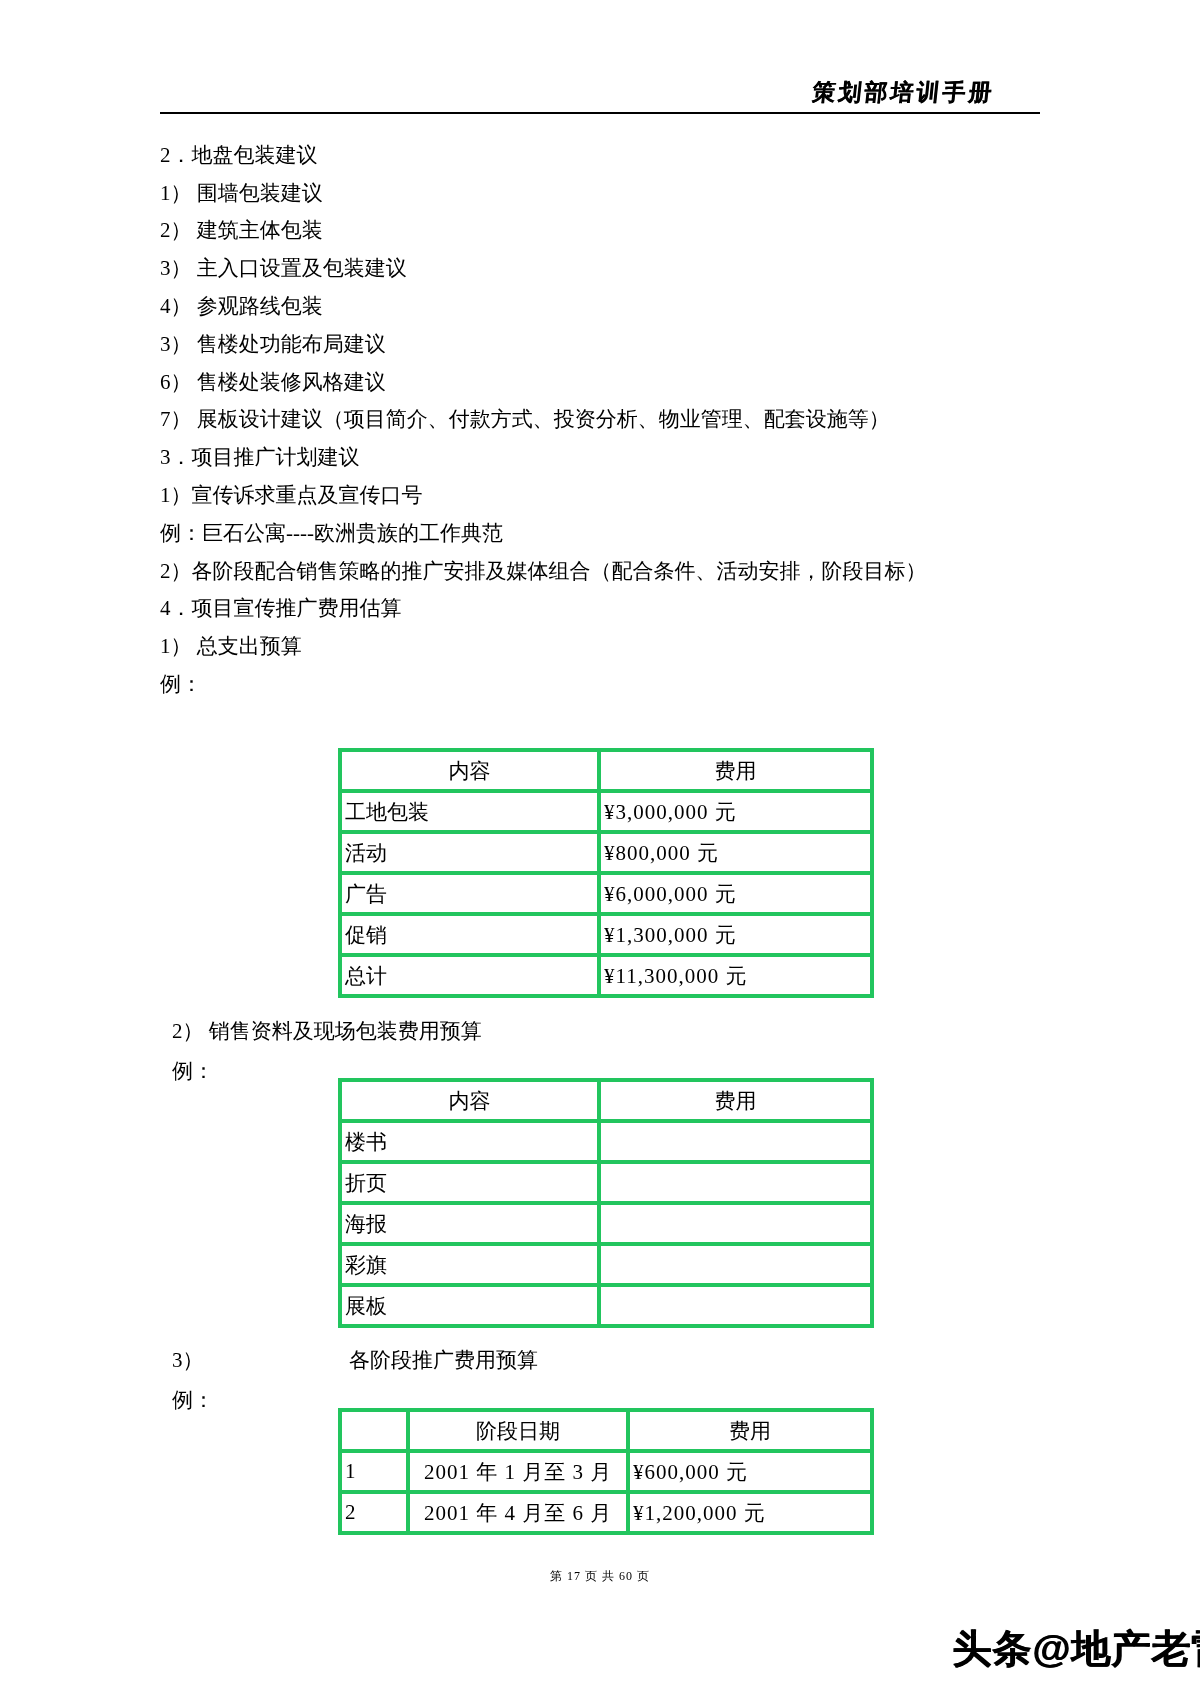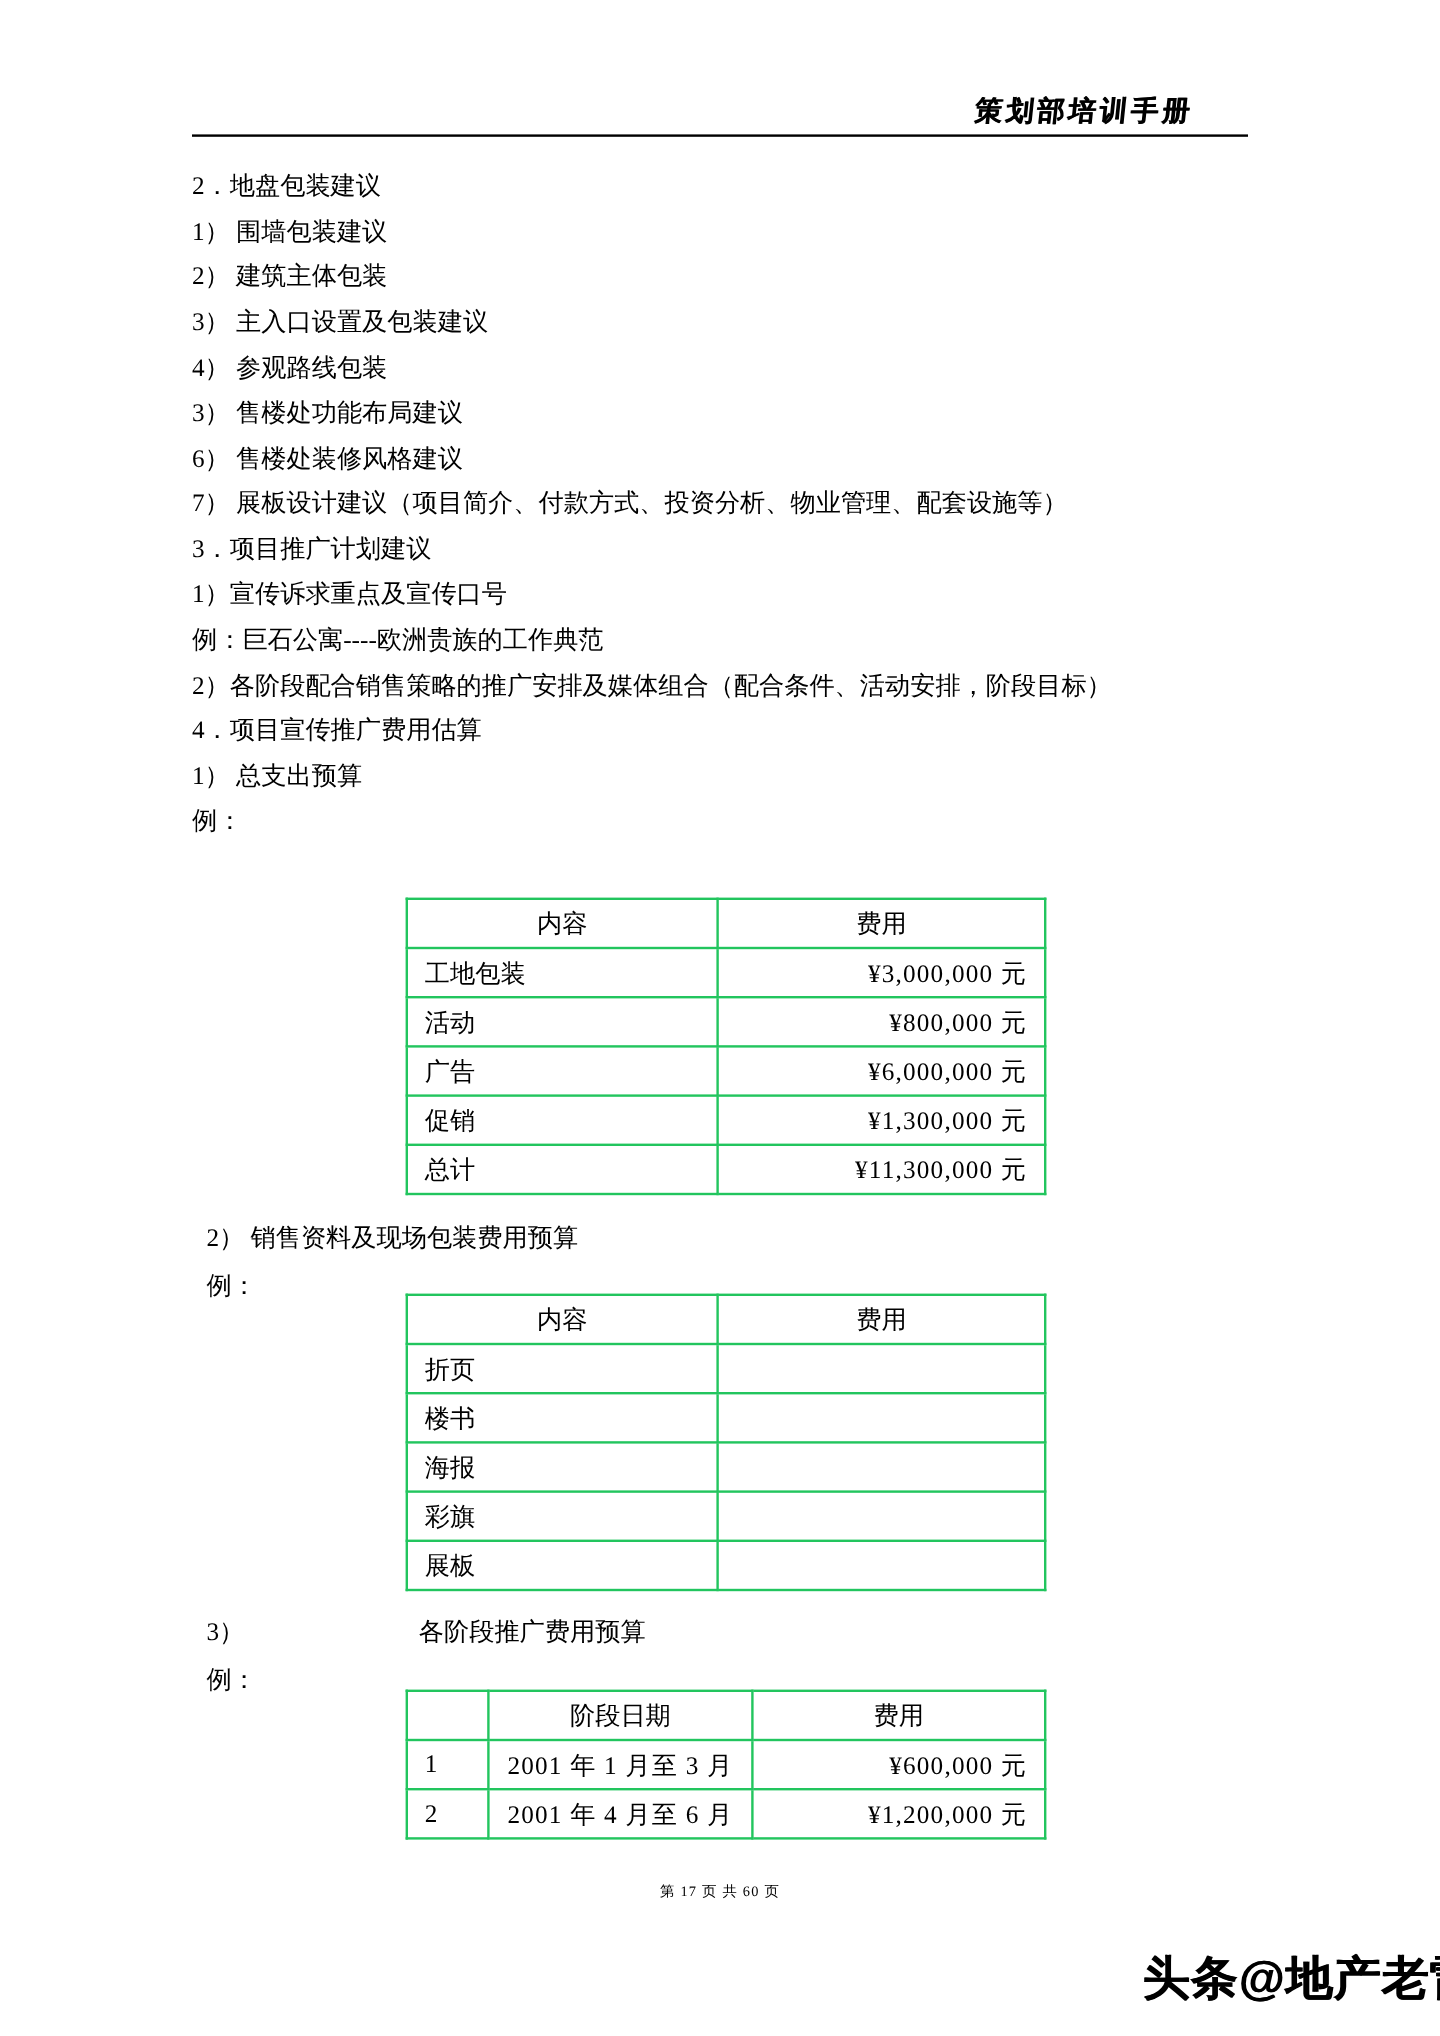--- a/index.html
+++ b/index.html
@@ -36,31 +36,31 @@
   .line-3 .item-no{position:absolute;left:0;}
   .line-3 .item-text{position:absolute;left:177px;}
   .line-3ex{top:1369px;}
   
   table.doc{
     position:absolute;left:338px;width:532px;
     border-collapse:collapse;table-layout:fixed;
     font-size:21px;
   }
   table.doc td{
-    border:2px solid #22c55e;
+    border:4px solid #22c55e;
     height:41px;box-sizing:border-box;
-    padding:0 14px;
+    padding:0 3px;
     overflow:hidden;white-space:pre;
   }
   .t1{top:748px;}
   .t2{top:1078px;}
   .t3{top:1408px;}
   td.hdr{text-align:center;padding:0;}
   td.item{text-align:left;}
-  td.fee{text-align:right;letter-spacing:1px;}
+  td.fee{text-align:left;letter-spacing:1px;}
   td.idx{text-align:left;padding-left:10px;}
   td.date{text-align:center;letter-spacing:1px;}
   
   .footer{
     position:absolute;left:160px;top:1568px;width:880px;
     text-align:center;font-size:12px;letter-spacing:1px;white-space:pre;
   }
   
   .watermark{
     position:absolute;left:952px;top:1622px;
@@ -138,25 +138,25 @@
     <colgroup>
         <col style="width:259px">
         <col style="width:273px">
       </colgroup>
     <tbody>
         <tr>
       <td class="hdr">内容</td>
       <td class="hdr">费用</td>
     </tr>
     <tr>
+      <td class="item">楼书</td>
+      <td class="fee"></td>
+    </tr>
+    <tr>
       <td class="item">折页</td>
-      <td class="fee"></td>
-    </tr>
-    <tr>
-      <td class="item">楼书</td>
       <td class="fee"></td>
     </tr>
     <tr>
       <td class="item">海报</td>
       <td class="fee"></td>
     </tr>
     <tr>
       <td class="item">彩旗</td>
       <td class="fee"></td>
     </tr>

